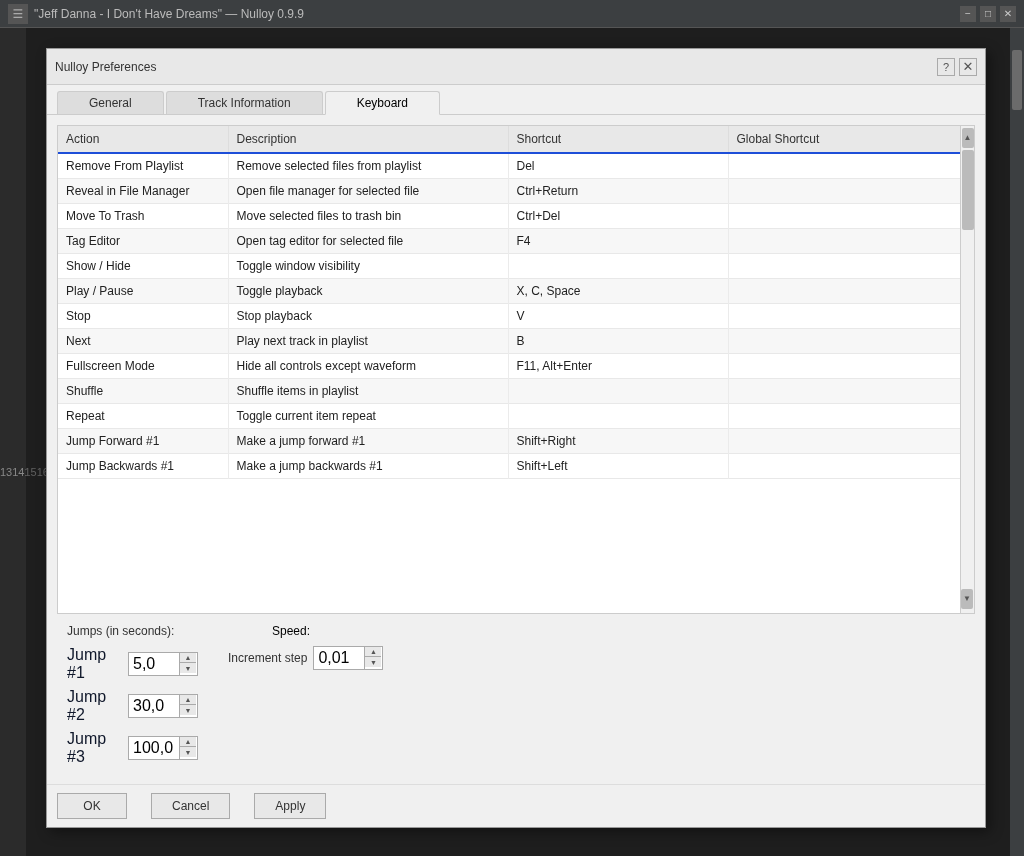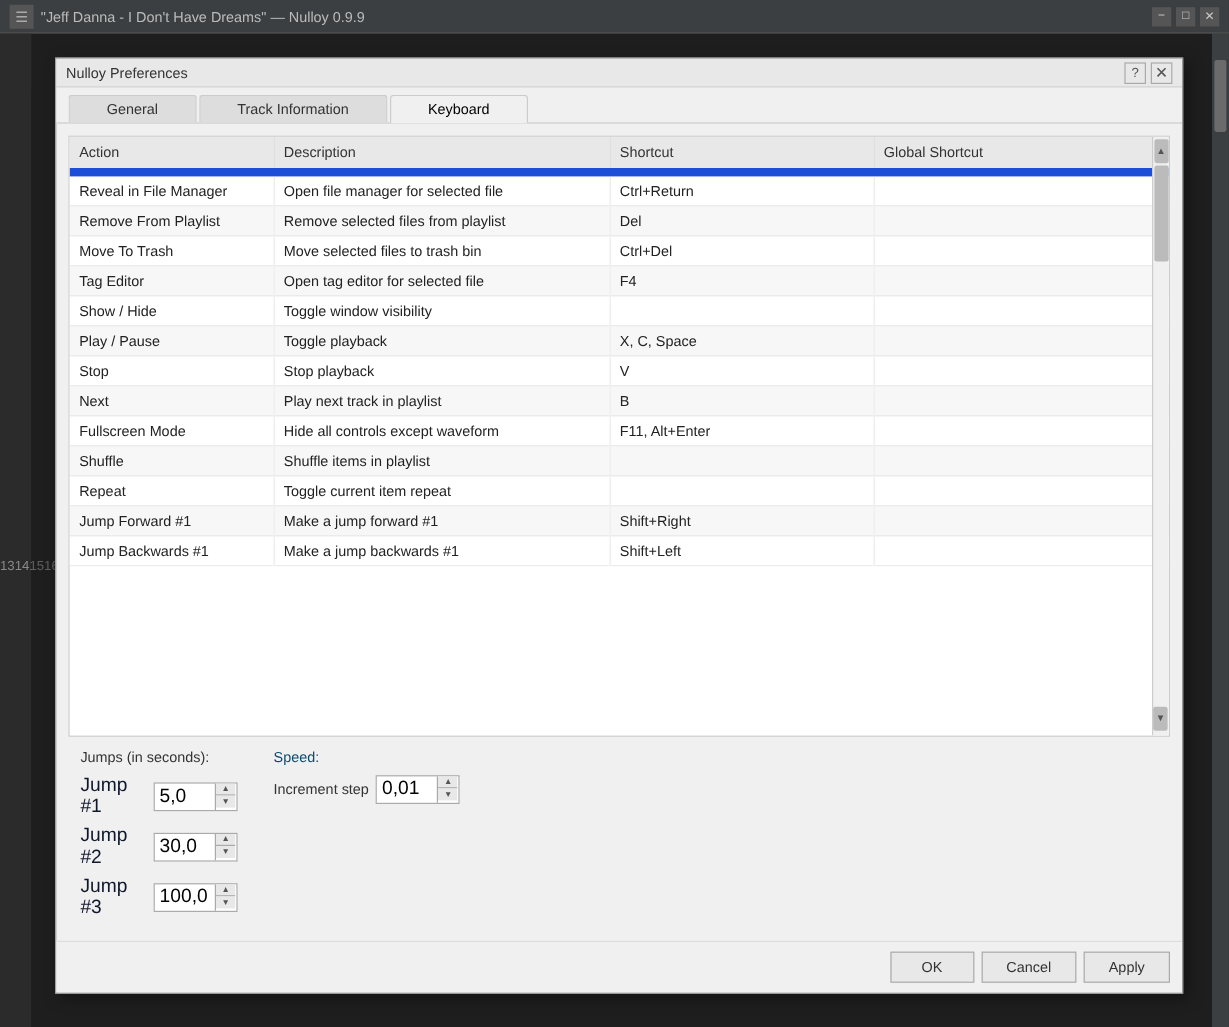--- a/index.html
+++ b/index.html
@@ -141,21 +141,21 @@
       flex-direction: column;
     }
 
     .dialog-titlebar {
       background: #e8e8e8;
       border-bottom: 1px solid #ccc;
       padding: 6px 8px;
       display: flex;
       align-items: center;
       justify-content: space-between;
-      height: 24px;
+      height: 36px;
     }
 
     .dialog-title {
       font-size: 12px;
       color: #333;
       font-weight: normal;
     }
 
     .dialog-titlebar-controls {
       display: flex;
@@ -241,21 +241,21 @@
     }
 
     table {
       width: 100%;
       border-collapse: collapse;
       font-size: 12px;
     }
 
     thead tr {
       background: #e8e8e8;
-      border-bottom: 7px solid #1d4ed8;
+      border-bottom: 2px solid #1d4ed8;
     }
 
     thead th {
       padding: 6px 8px;
       text-align: left;
       font-weight: normal;
       color: #333;
       border-right: 1px solid #ddd;
       font-size: 12px;
     }
@@ -363,41 +363,41 @@
     }
 
     .speed-section {
       display: flex;
       flex-direction: column;
       gap: 4px;
     }
 
     .speed-title {
       font-size: 12px;
-      color: #0c4a6e;
+      color: #000000;
       margin-bottom: 4px;
+      margin-left: 44px;
     }
 
     .increment-row {
       display: flex;
       align-items: center;
       gap: 6px;
     }
 
     .increment-label {
       font-size: 12px;
       color: #333;
     }
 
     
     .dialog-footer {
       padding: 8px 10px;
       display: flex;
-      justify-content: flex-end;
-      gap: 6px;
+      gap: 24px;
       border-top: 1px solid #ddd;
       background: #f0f0f0;
     }
 
     .footer-btn {
       padding: 5px 20px;
       border: 1px solid #aaa;
       background: #e8e8e8;
       font-size: 12px;
       cursor: pointer;
@@ -479,29 +479,29 @@
               <thead>
                 <tr>
                   <th class="col-action">Action</th>
                   <th class="col-desc">Description</th>
                   <th class="col-shortcut">Shortcut</th>
                   <th class="col-global">Global Shortcut</th>
                 </tr>
               </thead>
               <tbody id="table-body">
               <tr>
+      <td>Remove From Playlist</td>
+      <td>Remove selected files from playlist</td>
+      <td>Del</td>
+      <td></td>
+    </tr>
+                  <tr>
       <td>Reveal in File Manager</td>
       <td>Open file manager for selected file</td>
       <td>Ctrl+Return</td>
-      <td></td>
-    </tr>
-                  <tr>
-      <td>Remove From Playlist</td>
-      <td>Remove selected files from playlist</td>
-      <td>Del</td>
       <td></td>
     </tr>
                   <tr>
       <td>Move To Trash</td>
       <td>Move selected files to trash bin</td>
       <td>Ctrl+Del</td>
       <td></td>
     </tr>
                   <tr>
       <td>Tag Editor</td>

